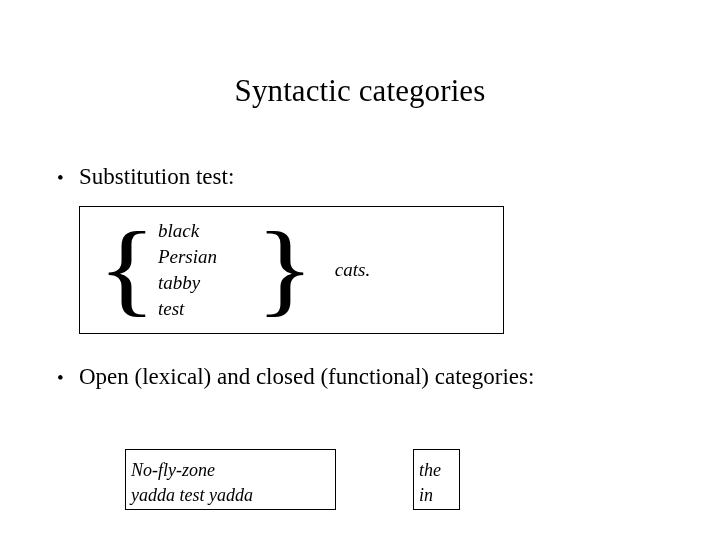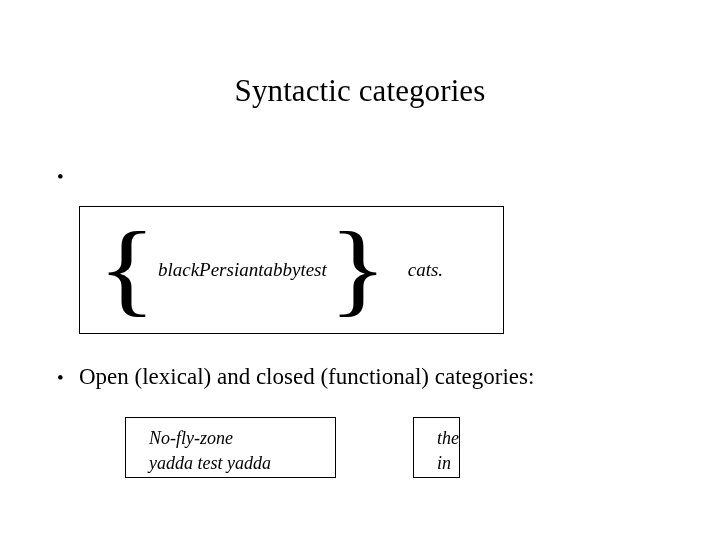--- a/index.html
+++ b/index.html
@@ -100,39 +100,41 @@
     display: inline-block;
     transform: scaleX(1.18);
     margin-top: -4px;
     -webkit-font-smoothing: none;
   }
   #brace-left  { margin-left: 8px; margin-right: 6px; }
   #brace-right { margin-left: 6px; margin-right: 0px; }
 
   #alternatives {
     display: flex;
+    flex-direction: column;
     align-items: flex-start;
     justify-content: center;
     min-width: 96px;
     font-style: italic;
     font-size: 19px;
     line-height: 26px;
   }
   #alternatives .alt-item { white-space: nowrap; }
 
   
   .cat-box {
     position: absolute;
     border: 1.5px solid #000000;
     box-sizing: border-box;
     background: #ffffff;
     font-style: italic;
     font-size: 18px;
     line-height: 25px;
-    padding: 8px 0 0 23px;
+    padding: 8px 0 0 5px;
+    margin-top: 32px;
   }
   .cat-box .cat-line { white-space: nowrap; }
 
   #open-category-box {
     left: 125px;
     top: 417px;
     width: 211px;
     height: 61px;
   }
   #closed-category-box {
@@ -144,20 +146,21 @@
 </style>
 </head>
 <body>
 
 <div id="slide">
 
   <div id="slide-title">Syntactic categories</div>
 
   <div id="bullet-1" class="bullet-row">
     <span class="bullet-mark">•</span>
+    <span class="bullet-text">Substitution test:</span>
   </div>
 
   <div id="substitution-box">
     <div id="substitution-inner">
 
 
       <span id="brace-left" class="big-brace">{</span>
 
       <span id="alternatives">
         <span class="alt-item">black</span>

